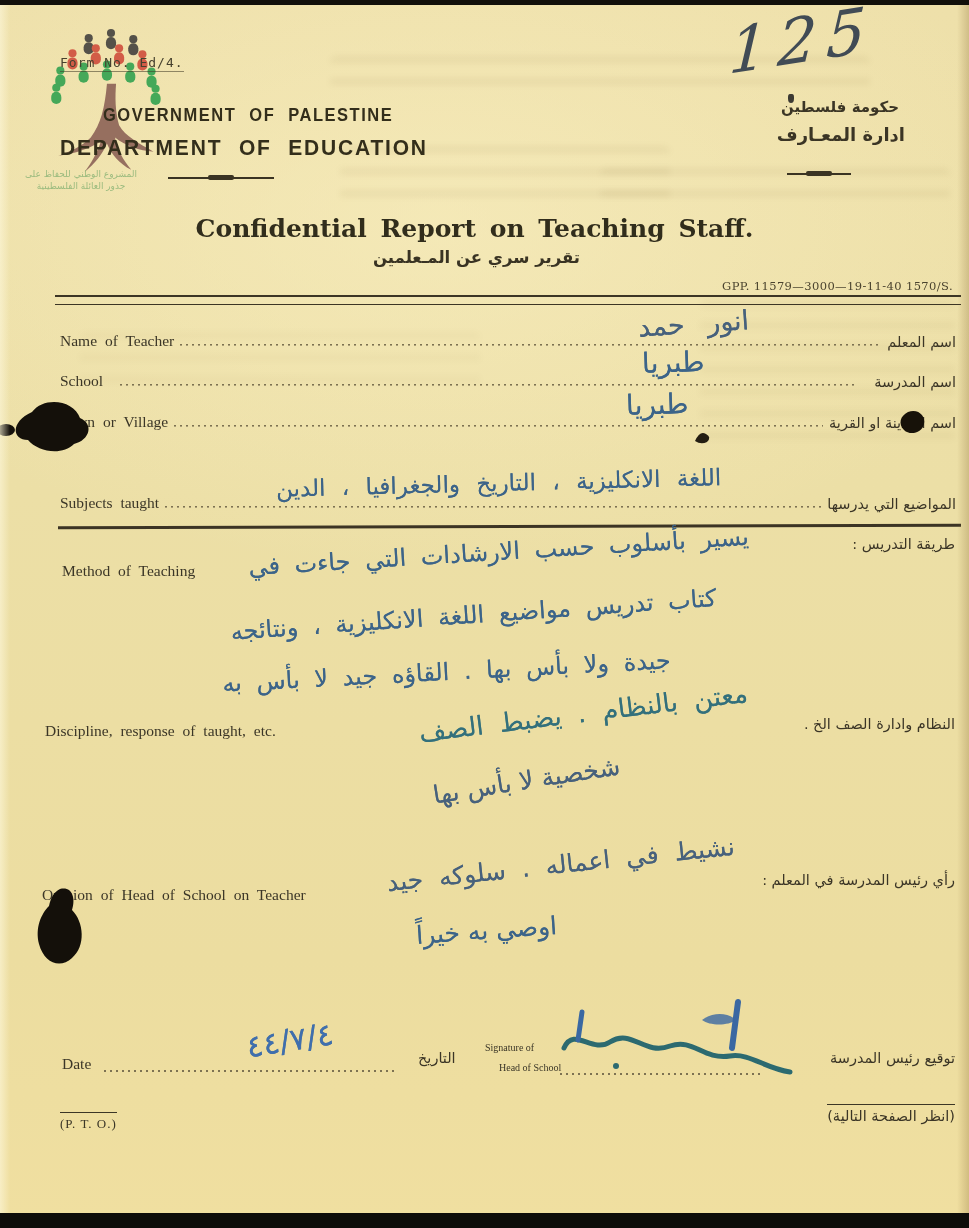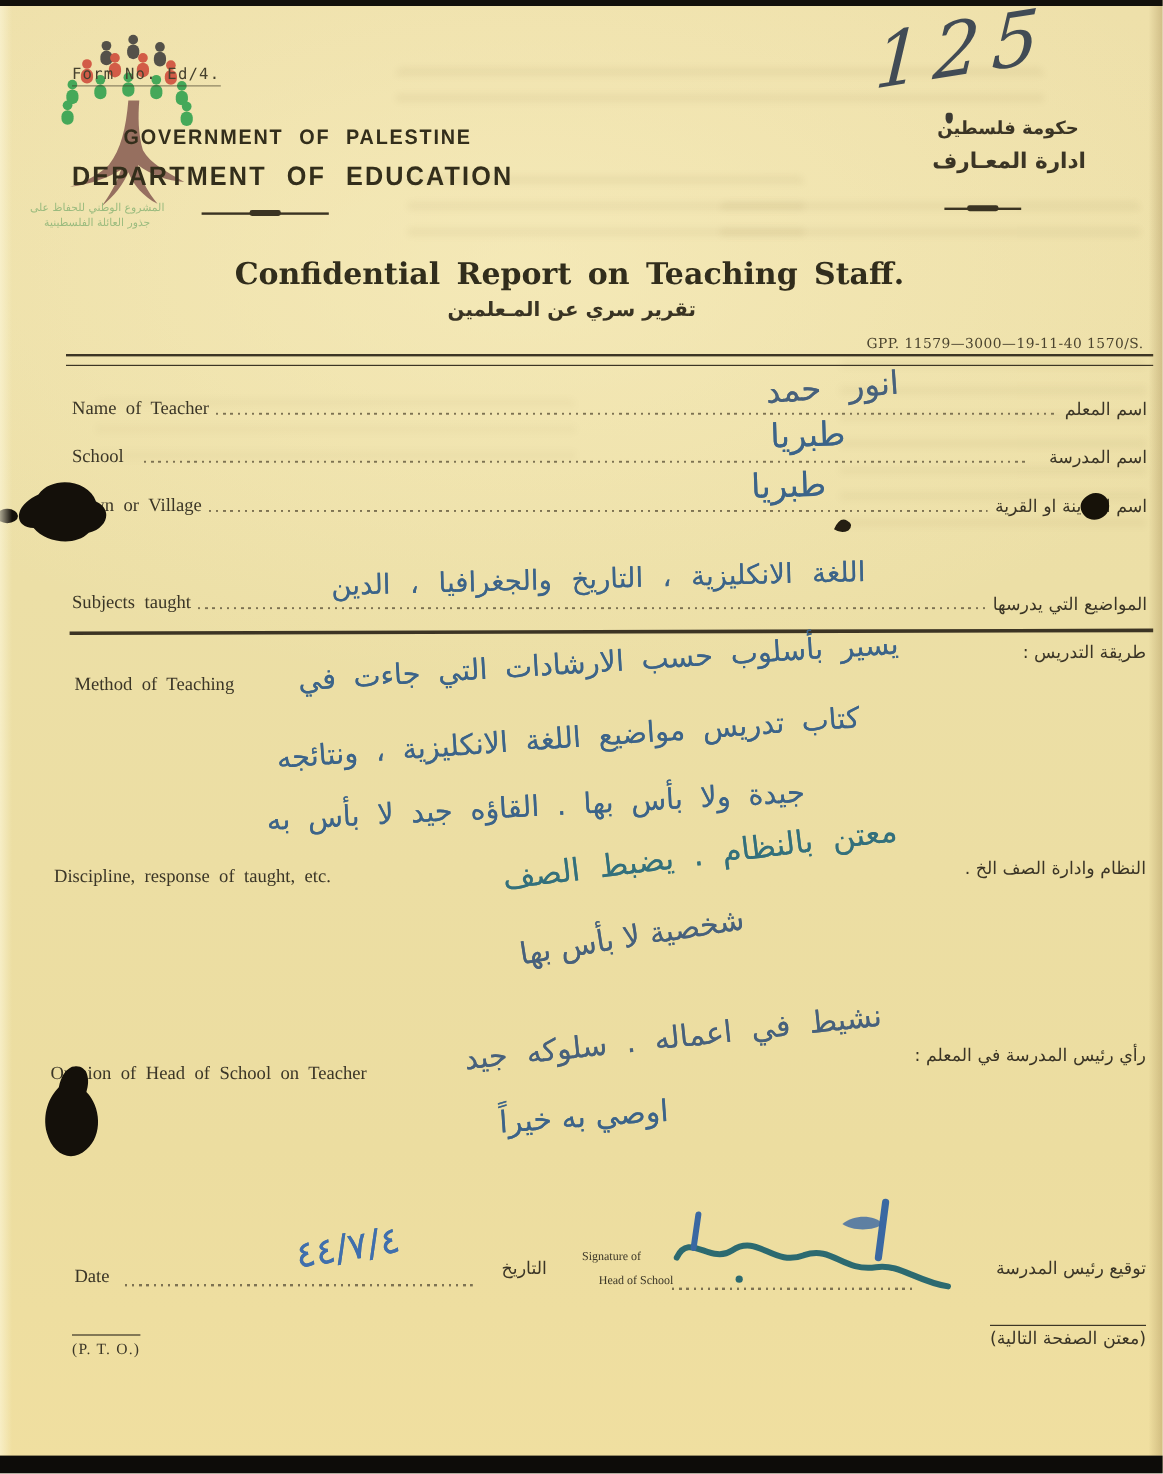--- a/index.html
+++ b/index.html
@@ -282,21 +282,21 @@
 
   <svg class="abs signature" viewBox="0 0 260 100">
     <path d="M12,52 C22,30 40,58 58,46 C80,32 92,60 118,50 C142,42 150,64 178,60 C198,57 212,72 238,76" fill="none" stroke="#2c6a70" stroke-width="5" stroke-linecap="round"></path>
     <path d="M186,6 L180,52" fill="none" stroke="#3a68a2" stroke-width="6" stroke-linecap="round"></path>
     <path d="M30,16 L26,44" fill="none" stroke="#3a68a2" stroke-width="5" stroke-linecap="round"></path>
     <path d="M150,24 C160,16 176,16 184,24 C176,30 158,30 150,24 Z" fill="#3a68a2" opacity=".8"></path>
     <circle cx="64" cy="70" r="3" fill="#2c6a70"></circle>
   </svg>
 
   <div class="abs pto">(P. T. O.)</div>
-  <div class="abs next-ar">(معتن الصفحة التالية)</div>
+  <div class="abs next-ar">(انظر الصفحة التالية)</div>
 
   <svg class="abs blot" style="left:0;top:394px;width:102px;height:64px" viewBox="0 0 102 64">
     <path d="M32,18 C44,2 74,6 80,24 C94,30 90,46 74,50 C62,62 38,58 28,46 C12,46 10,28 32,18 Z" fill="#14100a"></path>
     <ellipse cx="6" cy="36" rx="9" ry="6" fill="#14100a"></ellipse>
   </svg>
   <svg class="abs blot" style="left:30px;top:884px;width:62px;height:88px" viewBox="0 0 62 88">
     <path d="M30,5 C42,2 46,14 42,26 C54,38 56,62 42,74 C30,85 14,79 9,60 C5,44 11,30 19,22 C21,13 24,8 30,5 Z" fill="#14100a"></path>
   </svg>
   <svg class="abs blot" style="left:896px;top:406px;width:34px;height:32px" viewBox="0 0 34 32">
     <path d="M12,6 C22,2 30,10 28,18 C26,27 14,30 8,24 C2,18 4,10 12,6 Z" fill="#171209"></path>

